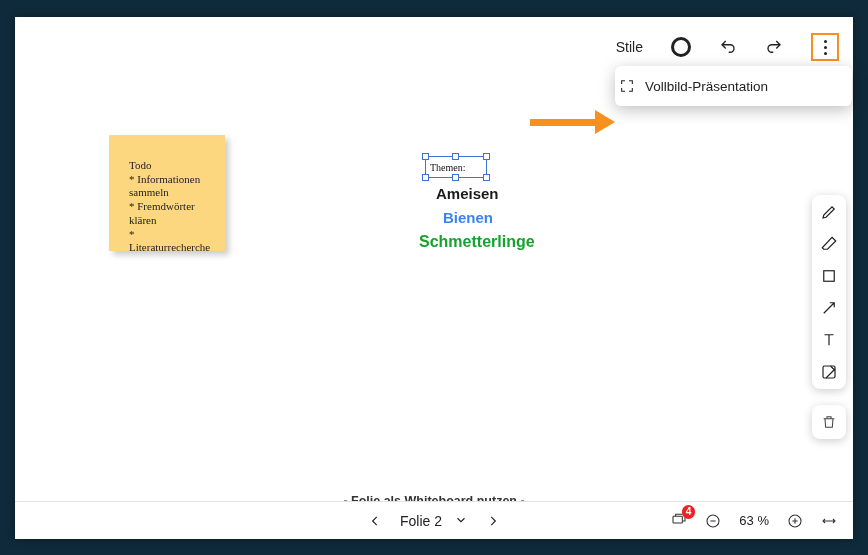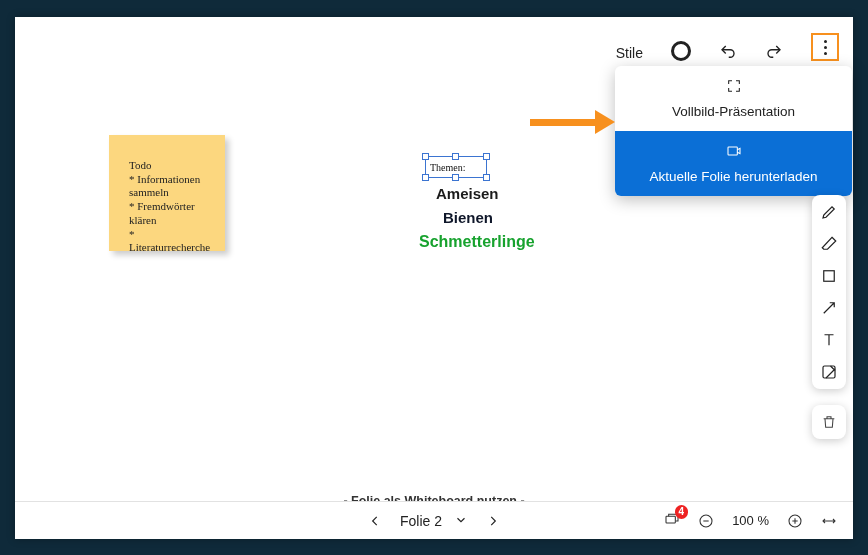--- a/index.html
+++ b/index.html
@@ -20,21 +20,21 @@
     height: 522px;
     background: #fff;
     box-shadow: 0 0 8px rgba(0,0,0,0.3);
   }
   
   .top-toolbar {
     position: absolute;
     right: 29px;
     top: 33px;
     display: flex;
-    align-items: flex-end;
+    align-items: center;
     gap: 28px;
   }
   .stile-label { font-size: 14px; color: #222; }
   .stile-circle {
     width: 20px; height: 20px; border: 3px solid #222; border-radius: 50%;
   }
   .tb-icon { width: 18px; height: 18px; stroke: #222; fill: none; stroke-width: 1.8; cursor: pointer; }
   .more-btn {
     width: 28px; height: 28px;
     border: 2px solid #f7901e;
@@ -51,24 +51,23 @@
     top: 66px;
     width: 237px;
     background: #fff;
     border-radius: 6px;
     box-shadow: 0 4px 16px rgba(0,0,0,0.25);
     overflow: hidden;
     font-size: 13.5px;
   }
   .menu-item {
     display: flex; align-items: center; gap: 10px;
-    padding: 12px 32px;
+    padding: 12px 4px;
     cursor: pointer;
     color: #222;
-    flex-direction: column;
   }
   .menu-item.selected { background: #0b6fd6; color: #fff; }
   .menu-icon { width: 16px; height: 16px; flex-shrink: 0; }
   .menu-item svg { stroke: currentColor; fill: none; stroke-width: 1.6; }
 
   
   .arrow {
     position: absolute;
     left: 530px;
     top: 110px;
@@ -120,21 +119,21 @@
     padding: 0 4px;
     color: #111;
   }
   .canvas-text {
     position: absolute;
     font-family: Liberation Sans, sans-serif;
     font-size: 15px;
     font-weight: bold;
   }
   .ameisen { left: 421px; top: 168px; color: #1b1b1b; }
-  .bienen { left: 428px; top: 192px; color: #0f172a; }
+  .bienen { left: 428px; top: 192px; color: #3b82f6; }
   .schmetter { left: 404px; top: 216px; color: #17a22e; font-size: 16px; text-align: center; }
 
   .caption {
     position: absolute;
     left: 0; right: 0; top: 477px;
     text-align: center;
     font-size: 12.5px;
     font-weight: 600;
     color: #333;
   }
@@ -236,27 +235,20 @@
   </div>
 </div>
 
 <div class="menu">
   <div class="menu-item">
     <svg class="menu-icon" viewBox="0 0 24 24">
         <path d="M4 9V4h5M20 9V4h-5M4 15v5h5M20 15v5h-5"></path>
       </svg>
     <span>Vollbild-Präsentation</span>
   </div>
-  <div class="menu-item selected">
-    <svg class="menu-icon" viewBox="0 0 24 24">
-        <rect x="3" y="6" width="14" height="12" rx="1"></rect>
-        <path d="M17 10l4-2v8l-4-2"></path>
-      </svg>
-    <span>Aktuelle Folie herunterladen</span>
-  </div>
 </div>
 
 <div class="arrow">
   <div class="shaft"></div>
     <div class="head"></div>
 </div>
 
 <div class="tool-panel">
   <svg viewBox="0 0 24 24">
       <path d="M4 20l4-1 11-11-3-3L5 16l-1 4z"></path>
@@ -304,21 +296,21 @@
       <svg viewBox="0 0 24 24">
           <rect x="3" y="8" width="14" height="10" rx="1"></rect>
           <path d="M7 8V5h14v10h-3"></path>
         </svg>
       <span class="badge">4</span>
     </div>
     <svg viewBox="0 0 24 24">
         <circle cx="12" cy="12" r="9"></circle>
         <path d="M8 12h8"></path>
       </svg>
-    <span>100 %</span>
+    <span>63 %</span>
     <svg viewBox="0 0 24 24">
         <circle cx="12" cy="12" r="9"></circle>
         <path d="M8 12h8M12 8v8"></path>
       </svg>
     <svg viewBox="0 0 24 24">
         <path d="M3 12h18M6 9l-3 3 3 3M18 9l3 3-3 3"></path>
       </svg>
   </div>
 </div>
 

